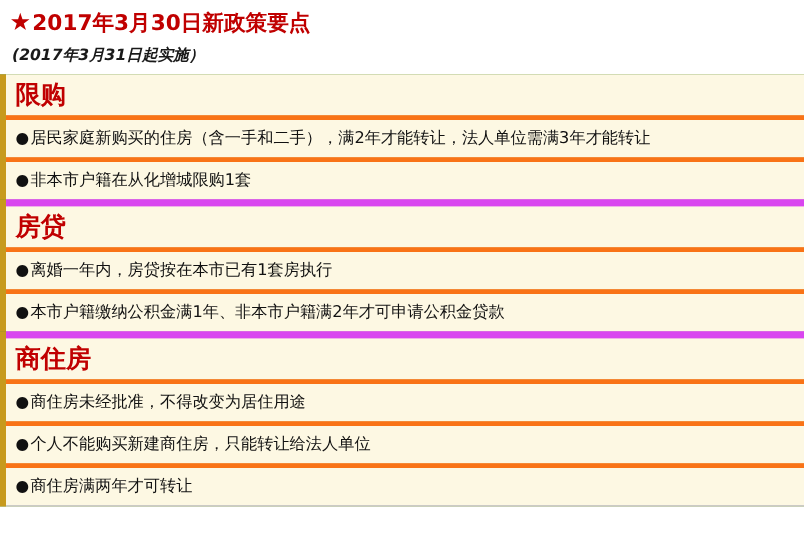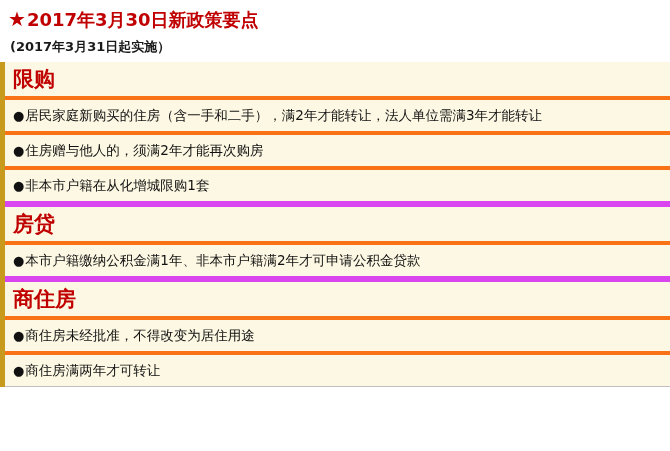--- a/index.html
+++ b/index.html
@@ -36,20 +36,21 @@
     font-weight: bold;
     letter-spacing: 0px;
     line-height: 26px;
   }
   .subtitle {
     color: #1a1a1a;
     font-size: 13px;
     font-weight: bold;
     padding: 6px 0 7px 10px;
     line-height: 16px;
+    font-style: italic;
   }
   .section {
     border-left: 5px solid #c79a1d;
     background: #4d7c0f;
     margin: 0;
   }
   .section-head {
     background: #fdf8e3;
     padding: 3px 0 3px 8px;
   }
@@ -93,41 +94,44 @@
   <div class="subtitle">(2017年3月31日起实施）</div>
 
   <div class="section">
     <div class="section-head">
       <span class="sec-title">限购</span>
     </div>
     <div class="rule">
       <span class="dot">●</span><span>居民家庭新购买的住房（含一手和二手），满2年才能转让，法人单位需满3年才能转让</span>
     </div>
     <div class="rule">
-      <span class="dot">●</span><span>住房赠与他人的，须满2年才能再次购房</span>
-    </div>
-    <div class="rule">
       <span class="dot">●</span><span>非本市户籍在从化增城限购1套</span>
     </div>
   </div>
 
   <div class="section">
     <div class="section-head sec-divider-top">
       <span class="sec-title">房贷</span>
+    </div>
+    <div class="rule">
+      <span class="dot">●</span><span>离婚一年内，房贷按在本市已有1套房执行</span>
     </div>
     <div class="rule">
       <span class="dot">●</span><span>本市户籍缴纳公积金满1年、非本市户籍满2年才可申请公积金贷款</span>
     </div>
   </div>
 
   <div class="section">
     <div class="section-head sec-divider-top">
       <span class="sec-title">商住房</span>
     </div>
     <div class="rule">
       <span class="dot">●</span><span>商住房未经批准，不得改变为居住用途</span>
     </div>
+    <div class="rule">
+      <span class="dot">●</span><span>个人不能购买新建商住房，只能转让给法人单位</span>
+    </div>
     <div class="rule last-rule">
       <span class="dot">●</span><span>商住房满两年才可转让</span>
     </div>
   </div>
 
 </div>
 
 </body></html>

